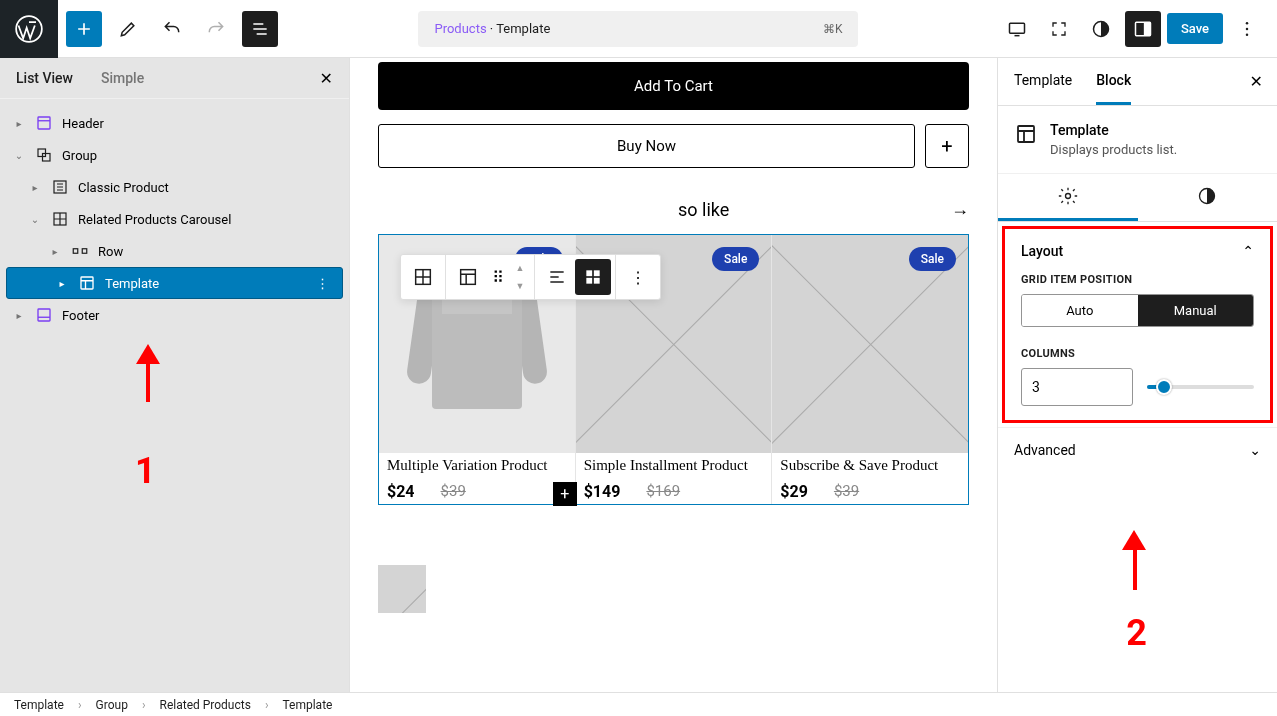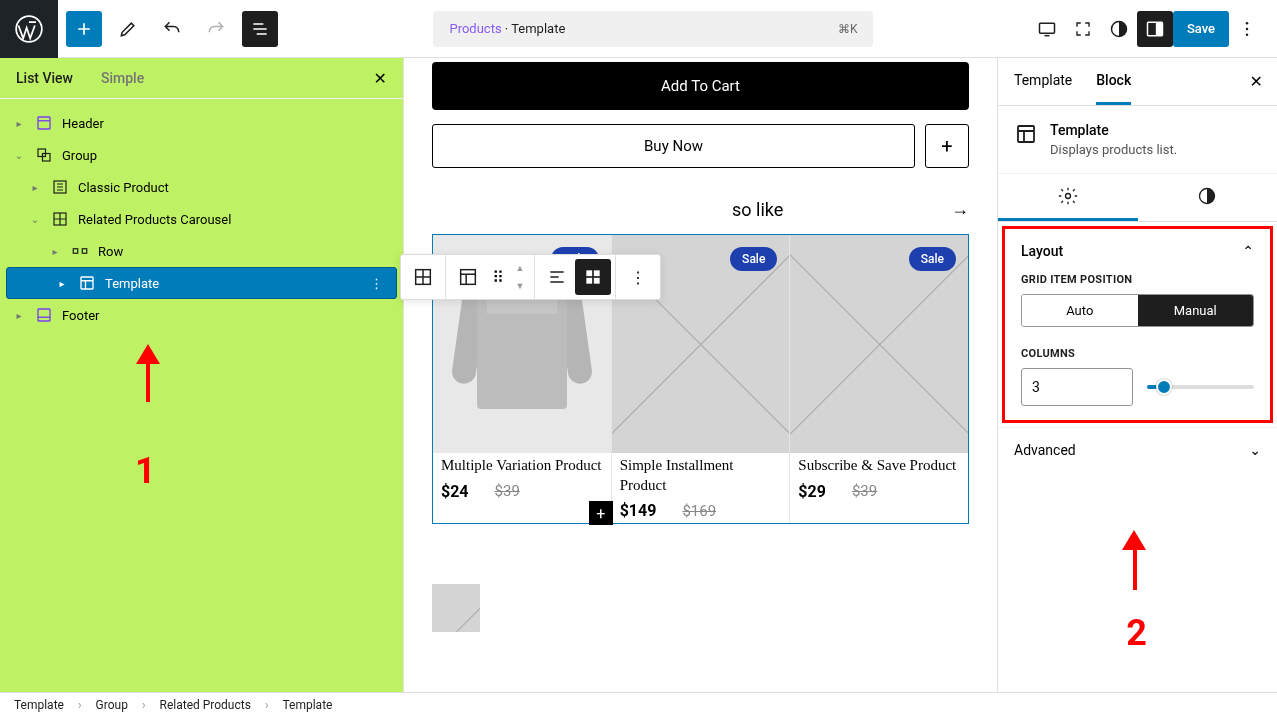--- a/index.html
+++ b/index.html
@@ -8,24 +8,24 @@
 .wp-logo{width:58px;height:58px;background:#1d2327;display:flex;align-items:center;justify-content:center;margin-left:-12px}
 .wp-logo svg{width:28px;height:28px;fill:#fff}
 .btn-icon{width:36px;height:36px;display:flex;align-items:center;justify-content:center;border-radius:3px;cursor:pointer;border:none;background:transparent}
 .btn-add{background:#007cba;color:#fff}
 .btn-dark{background:#1e1e1e;color:#fff}
 .top-center{flex:1;display:flex;justify-content:center}
 .doc-bar{background:#f0f0f0;border-radius:4px;height:36px;width:440px;display:flex;align-items:center;justify-content:space-between;padding:0 16px;font-size:13px}
 .doc-title-prod{color:#8b5cf6}
 .doc-title-tpl{color:#1e1e1e}
 .shortcut{color:#666;font-size:12px}
-.top-right{display:flex;}
+.top-right{display:flex;align-items:center;gap:6px}
 .btn-save{background:#007cba;color:#fff;padding:8px 14px;border-radius:3px;border:none;font-size:13px;font-weight:500;cursor:pointer}
 .main{display:flex;height:634px}
-.left-panel{width:404px;border-right:1px solid #e0e0e0;background:#bef264}
+.left-panel{width:350px;border-right:1px solid #e0e0e0;background:#e5e5e5}
 .left-tabs{display:flex;align-items:center;padding:12px 16px;gap:28px;border-bottom:1px solid #f0f0f0;position:relative}
 .left-tab{font-size:14px;font-weight:500;cursor:pointer}
 .left-tab.active{color:#1e1e1e}
 .left-tab:not(.active){color:#757575}
 .close-left{position:absolute;right:16px;cursor:pointer}
 .tree{padding:8px 0}
 .tree-row{display:flex;align-items:center;height:32px;padding:0 12px;font-size:13px;cursor:pointer;gap:8px}
 .tree-row.selected{background:#007cba;color:#fff;margin:0 6px;border-radius:3px;border:1px solid #005a87}
 .tree-chev{width:14px;display:flex;justify-content:center;font-size:10px;color:#757575}
 .tree-row.selected .tree-chev{color:#fff}

